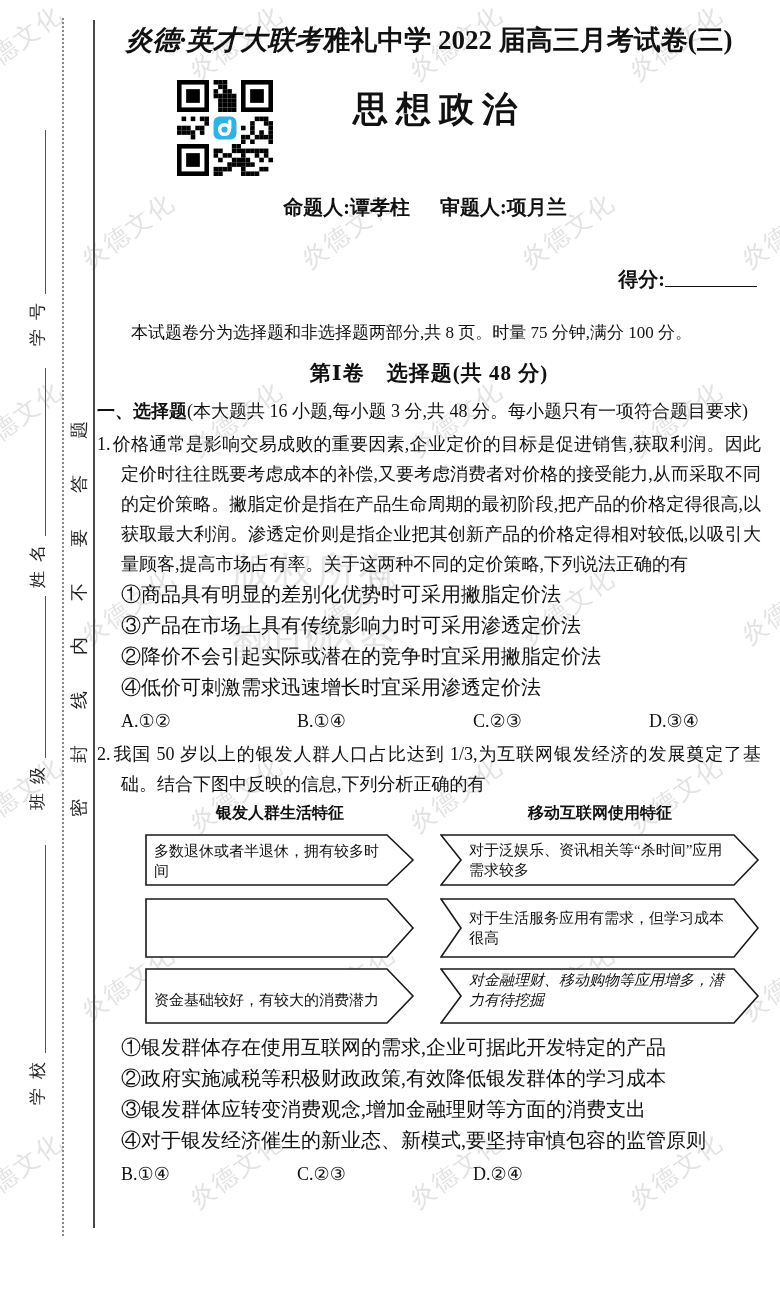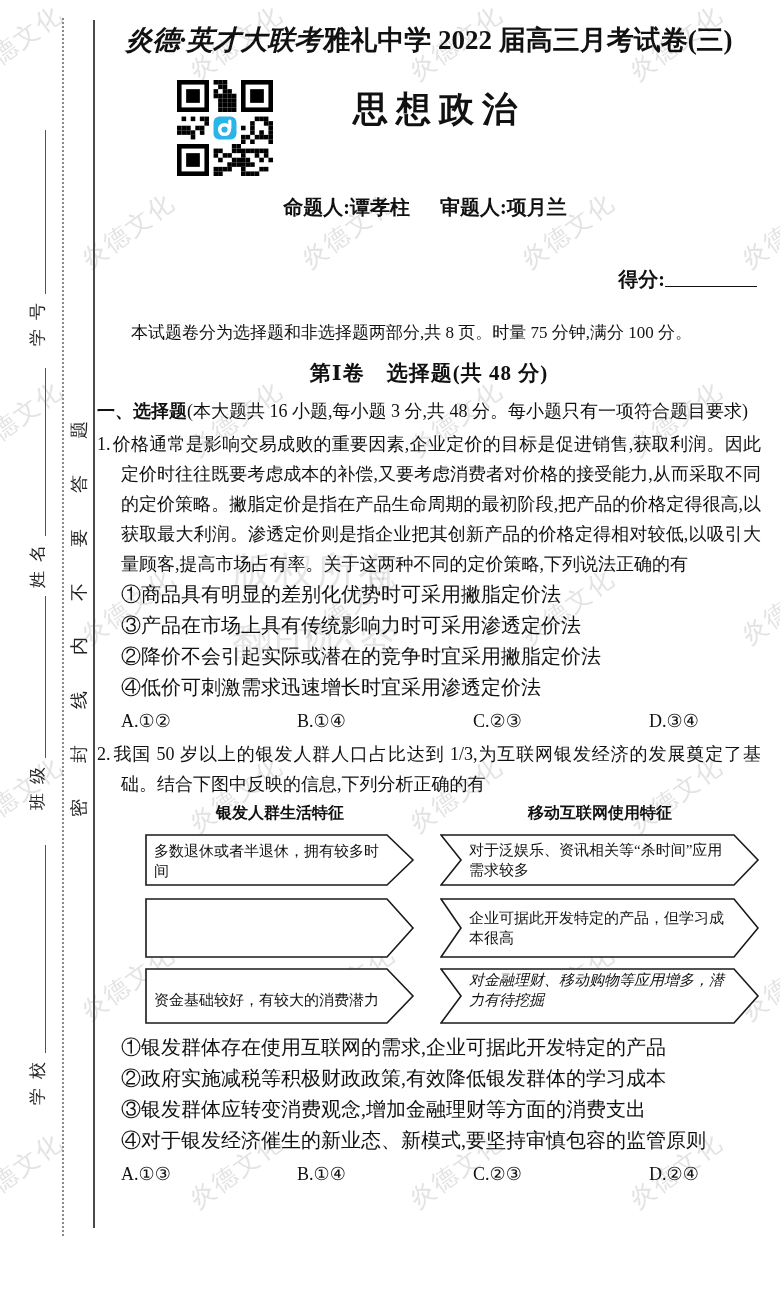--- a/index.html
+++ b/index.html
@@ -334,21 +334,21 @@
               <div class="dg-row">
                 <div class="dg-box dg-left" style="width: 270px; height: 60px;">
                   <svg width="270" height="60" viewBox="0 0 270 60">
                     <polygon points="1,1 242,1 268,30.0 242,59 1,59" fill="#fff" stroke="#1a1a1a" stroke-width="1.6"></polygon>
                   </svg>
                 </div>
                 <div class="dg-box dg-right" style="width: 320px; height: 60px;">
                   <svg width="320" height="60" viewBox="0 0 320 60">
                     <polygon points="1,1 294,1 318,30.0 294,59 1,59 21,30.0" fill="#fff" stroke="#1a1a1a" stroke-width="1.6"></polygon>
                   </svg>
-                  <div class="dg-text">企业可据此开发特定的产品，但学习成本很高</div>
+                  <div class="dg-text">对于生活服务应用有需求，但学习成本很高</div>
                 </div>
               </div>
               <div class="dg-row">
                 <div class="dg-box dg-left" style="width: 270px; height: 64px;">
                   <svg width="270" height="56" viewBox="0 0 270 56">
                     <polygon points="1,1 242,1 268,28.0 242,55 1,55" fill="#fff" stroke="#1a1a1a" stroke-width="1.6"></polygon>
                   </svg>
                   <div class="dg-text">资金基础较好，有较大的消费潜力</div>
                 </div>
                 <div class="dg-box dg-right" style="width: 320px; height: 44px; font-style: italic;">
@@ -360,21 +360,20 @@
               </div>
             </div>
           </div>
     <ul class="items">
             <li class="item">①银发群体存在使用互联网的需求,企业可据此开发特定的产品</li>
             <li class="item">②政府实施减税等积极财政政策,有效降低银发群体的学习成本</li>
             <li class="item">③银发群体应转变消费观念,增加金融理财等方面的消费支出</li>
             <li class="item">④对于银发经济催生的新业态、新模式,要坚持审慎包容的监管原则</li>
           </ul>
     <div class="choices">
-            <span class="choice">A.①③</span>
             <span class="choice">B.①④</span>
             <span class="choice">C.②③</span>
             <span class="choice">D.②④</span>
           </div>
   </div>
 </div>
 
   </div>
 
 

